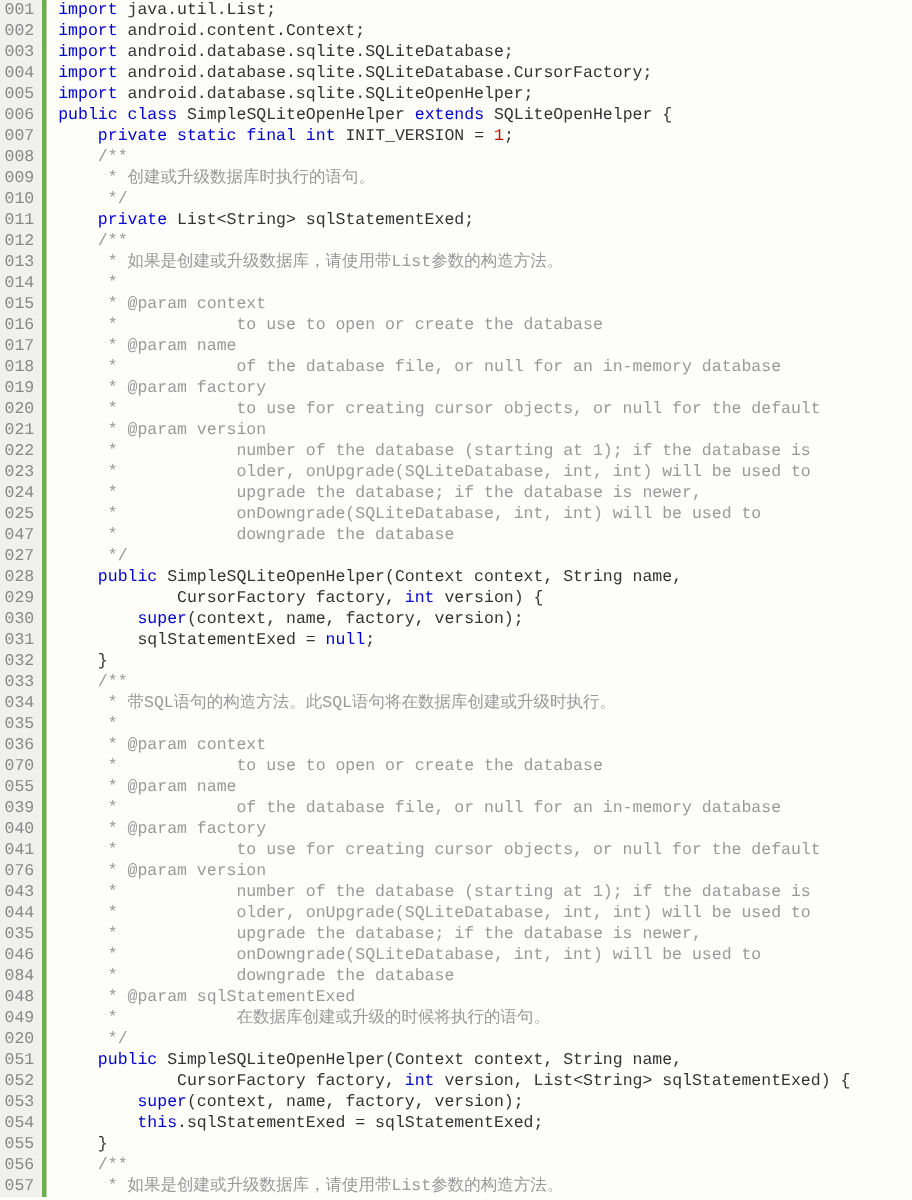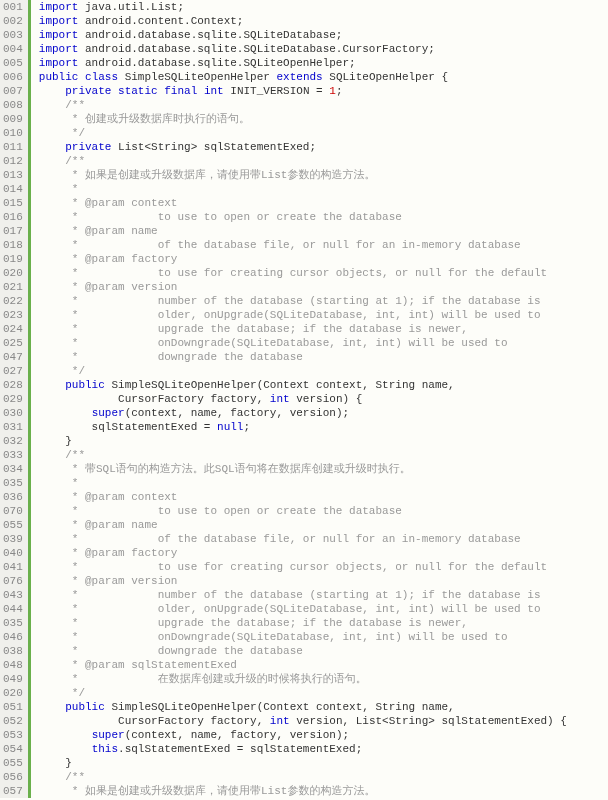--- a/index.html
+++ b/index.html
@@ -57,21 +57,21 @@
       <div>070</div>
       <div>055</div>
       <div>039</div>
       <div>040</div>
       <div>041</div>
       <div>076</div>
       <div>043</div>
       <div>044</div>
       <div>035</div>
       <div>046</div>
-      <div>038</div>
+      <div>084</div>
       <div>048</div>
       <div>049</div>
       <div>020</div>
       <div>051</div>
       <div>052</div>
       <div>053</div>
       <div>054</div>
       <div>055</div>
       <div>056</div>
       <div>057</div>

